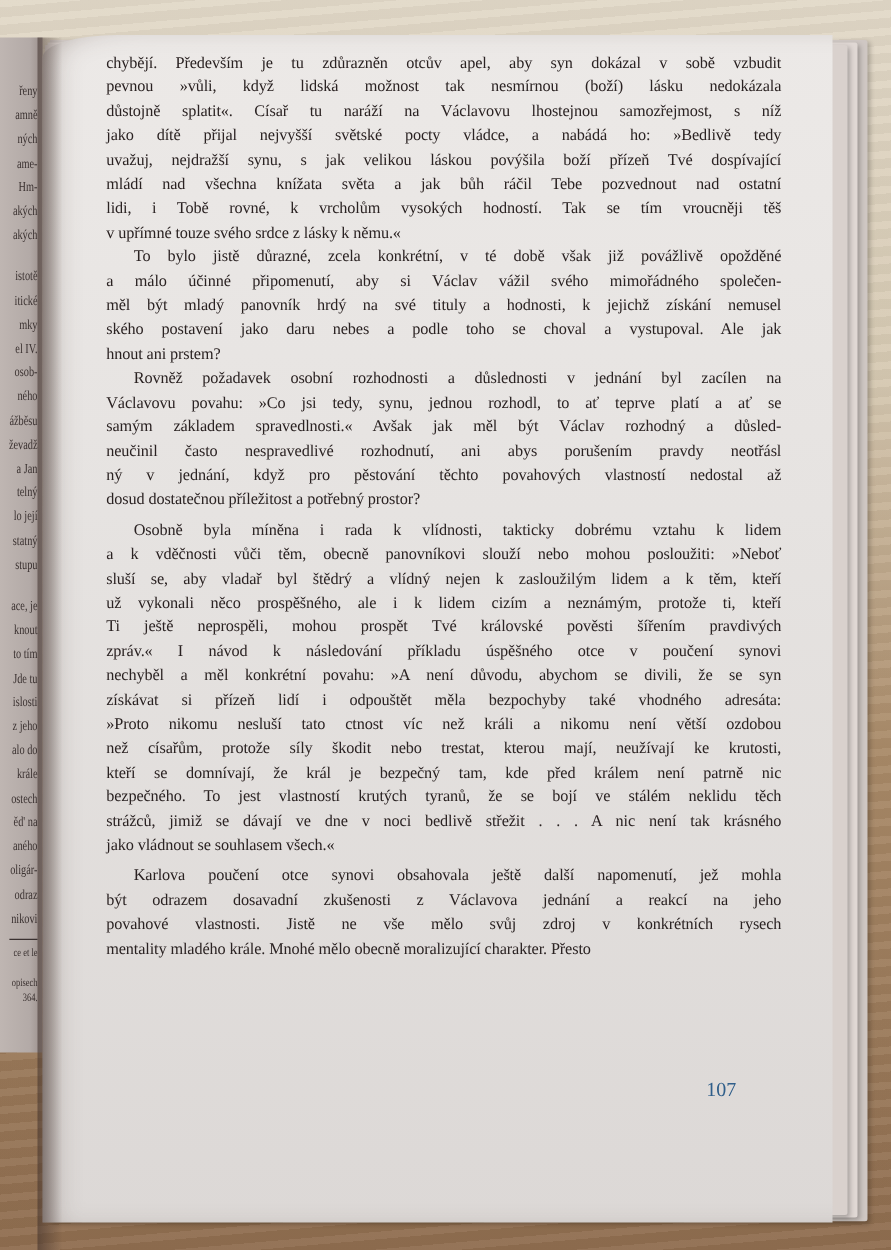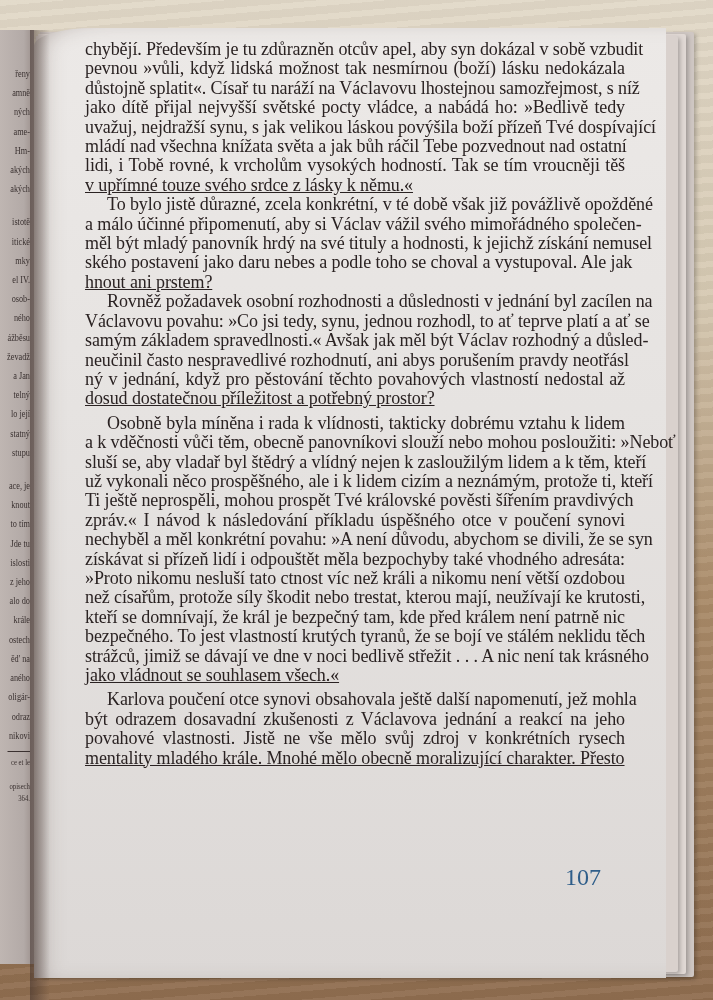--- a/index.html
+++ b/index.html
@@ -8,21 +8,21 @@
     background: linear-gradient(180deg, #d8d0c0 0%, #cfc3ad 20%, #a88a68 55%, #8a6a4c 100%);
     font-family: "Liberation Serif", "DejaVu Serif", serif;
   }
   .table-top {
     position:absolute; left:0; top:0; width:713px; height:1000px;
     background:
       repeating-linear-gradient(175deg, rgba(255,255,255,0.05) 0 6px, rgba(0,0,0,0.03) 6px 14px),
       linear-gradient(180deg, #e2d9c8 0%, #d6c9b2 30%, #a98a68 60%, #8f6d4f 100%);
   }
   .left-page {
-    position:absolute; left:0; top:30px; width:34px; height:934px;
+    position:absolute; left:0; top:30px; width:34px; height:812px;
     background: linear-gradient(90deg, #bfb6b2 0%, #b3aaa7 70%, #9a8e8a 100%);
     overflow:hidden;
   }
   .left-page-text {
     position:absolute; right:4px; top:34px; width:40px; text-align:right;
     font-size:11px; line-height:19.2px; color:#3a3130;
     transform: scaleX(0.75); transform-origin:right top;
   }
   .left-page-text div { white-space:nowrap; }
   .left-page-text .gap { height:14px; }
@@ -39,30 +39,30 @@
   .page-stack.s2 { left:38px; top:34px; width:648px; height:940px; background:#e0d8d4; }
   .page-stack.s3 { left:36px; top:36px; width:642px; height:936px; background:#d9d1cd; }
   .page {
     position:absolute; left:34px; top:28px; width:632px; height:950px;
     background: linear-gradient(180deg, #ece9e7 0%, #e6e3e1 40%, #dcd8d6 100%);
     border-top-left-radius: 60px 18px;
     box-shadow: inset 18px 0 22px -10px rgba(90,70,60,0.35);
   }
   .text-block {
     position:absolute; left:85px; top:40px; width:540px;
-    font-size:18px; line-height:19.4px; color:#2a2222;
+    font-size:13px; line-height:19.4px; color:#2a2222;
     text-align:justify; letter-spacing:-0.1px;
   }
   .line { display:block; white-space:nowrap; text-align-last:justify; text-align:justify; }
-  .line.last { text-align-last:left;text-decoration:underline; }
+  .line.last { text-align-last:left; }
   .line.indent { padding-left:22px; }
   .para-gap { height:5px; }
   .page-number {
     position:absolute; left:565px; top:864px;
-    font-size:24px; color:#2f5e8a;
+    font-size:16px; color:#2f5e8a;
   }
 </style>
 </head>
 <body>
 
 <div class="table-top"></div>
 
 <div class="left-page">
   <div class="left-page-text" id="left-frag">
       <div>řeny</div>

